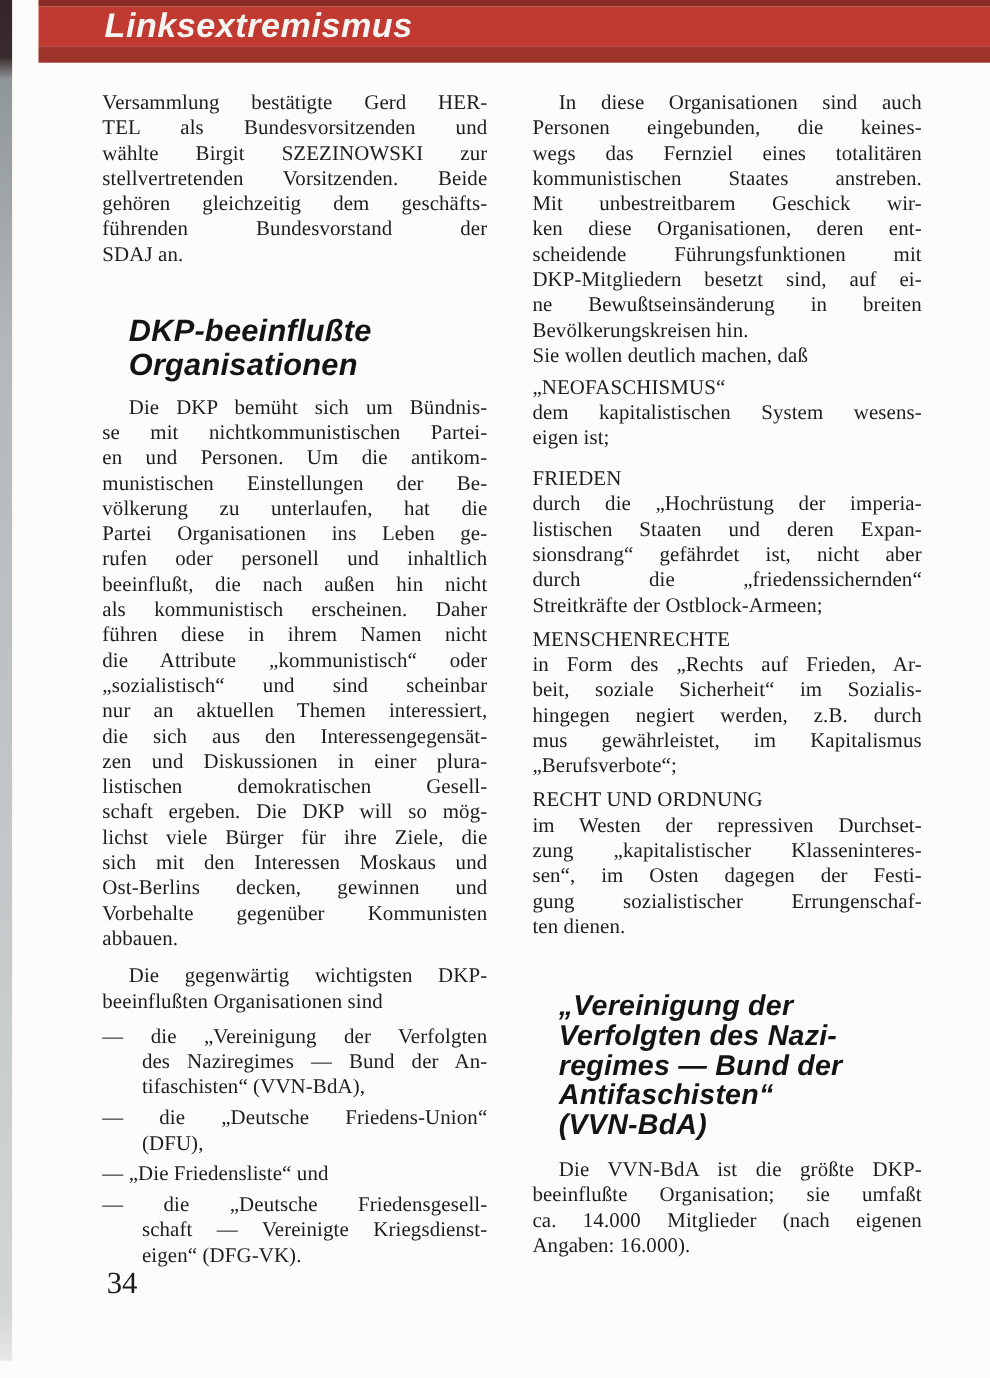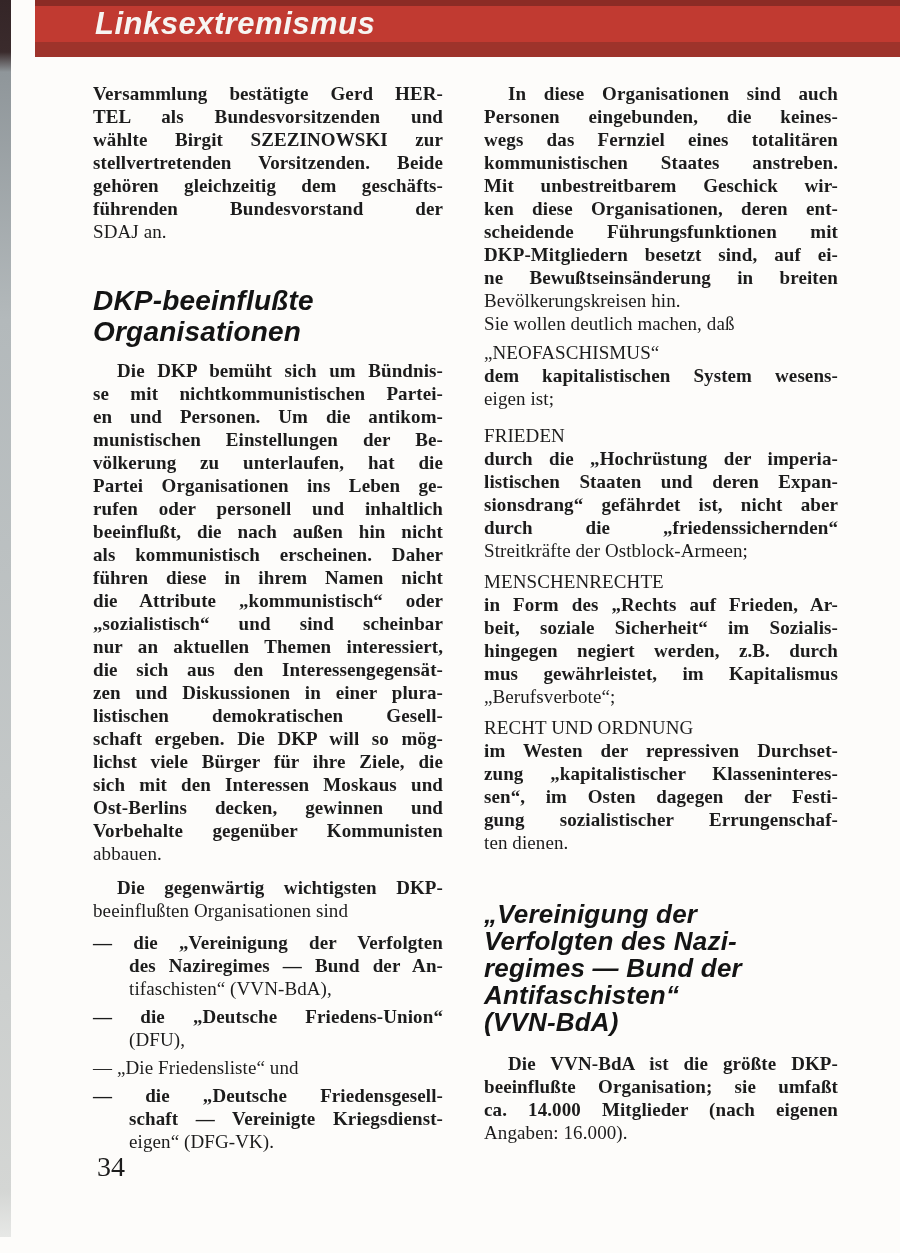--- a/index.html
+++ b/index.html
@@ -25,30 +25,30 @@
     font-family:"Liberation Sans", sans-serif;
     font-weight:bold; font-style:italic;
     font-size:31px; color:#f7f5f2; letter-spacing:0.5px;
     white-space:nowrap;
   }
   .col { position:absolute; top:82px; }
   .col-left  { left:93px;  width:350px; }
   .col-right { left:484px; width:354px; }
 
   .tl { font-size:19px; line-height:23px; letter-spacing:0.1px; text-align:left; }
-  .tl.j  { text-align:justify; text-align-last:justify;font-weight:bold; }
+  .tl.j  { text-align:justify; text-align-last:justify; }
   .tl.i1 { text-indent:24px; }
   .tl.ic { padding-left:36px; }
 
   .heading { margin:0; font-family:"Liberation Sans", sans-serif; font-weight:bold; font-style:italic; color:#141414; }
   .h-left  { margin-top:42px; margin-bottom:12px; }
   .h-left .tl  { font-size:28px; line-height:31px; letter-spacing:0.2px; }
   .h-right { margin-top:47px; margin-bottom:16px; }
   .h-right .tl { font-size:26px; line-height:27px; letter-spacing:0.2px; }
-  .heading .tl { text-align:left; }
+  .heading .tl { text-align:left;margin-left:24px; }
 
   .para3     { margin-top:11px; }
   .org-list  { margin-top:9px; }
   .list-item { margin-bottom:5px; }
 
   .blk-frieden { margin-top:14px; }
   .blk-neo     { margin-top:6px; }
   .blk-mensch  { margin-top:8px; }
   .blk-recht   { margin-top:8px; }
   .r-para2     { margin-top:16px; }

